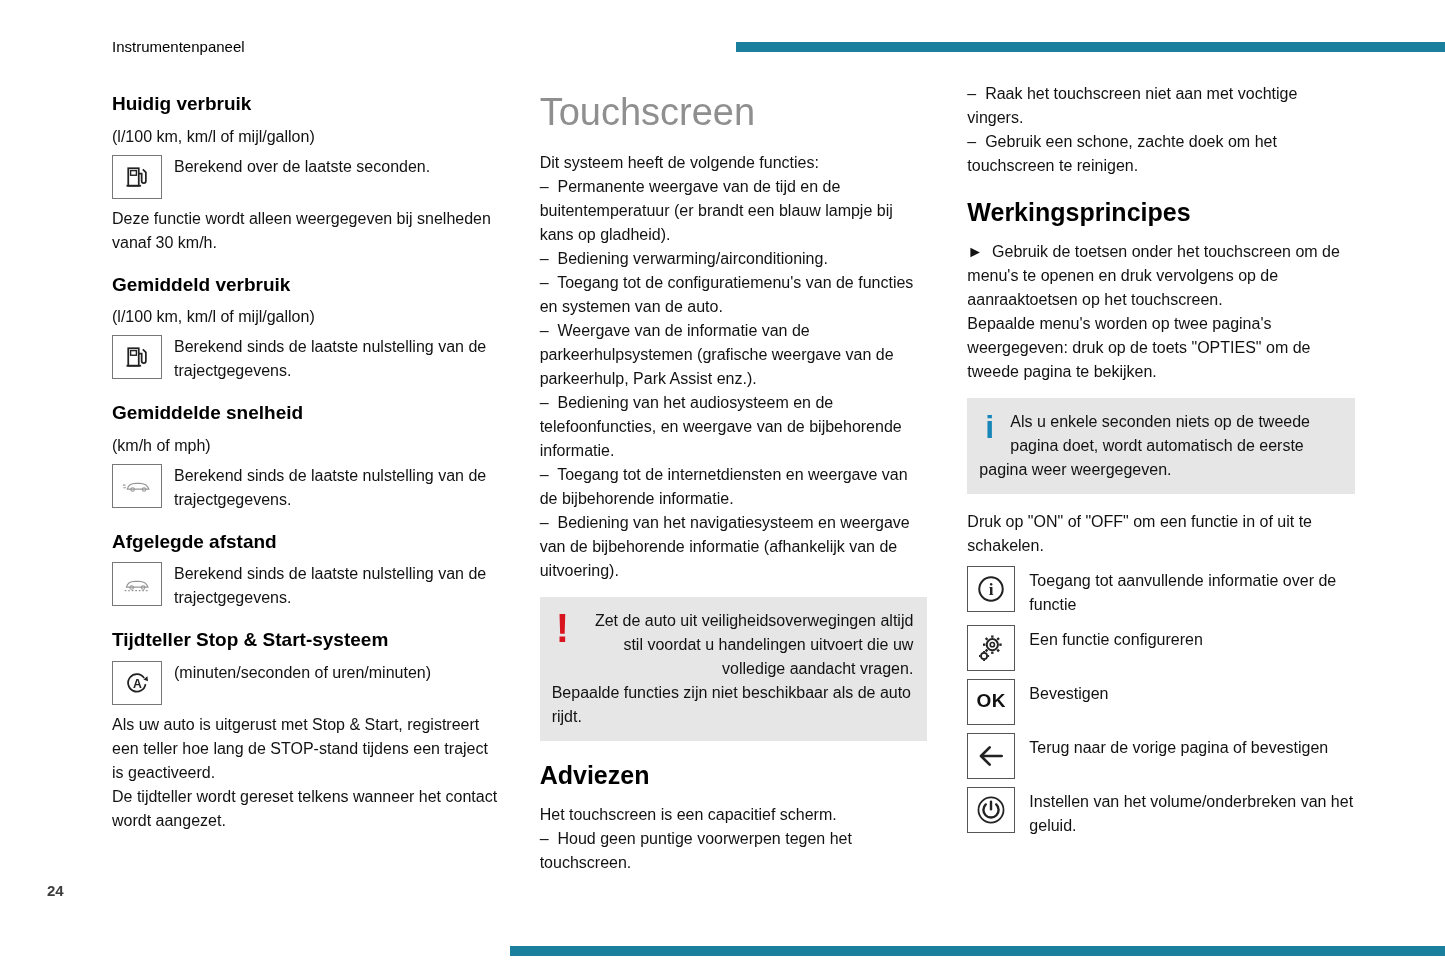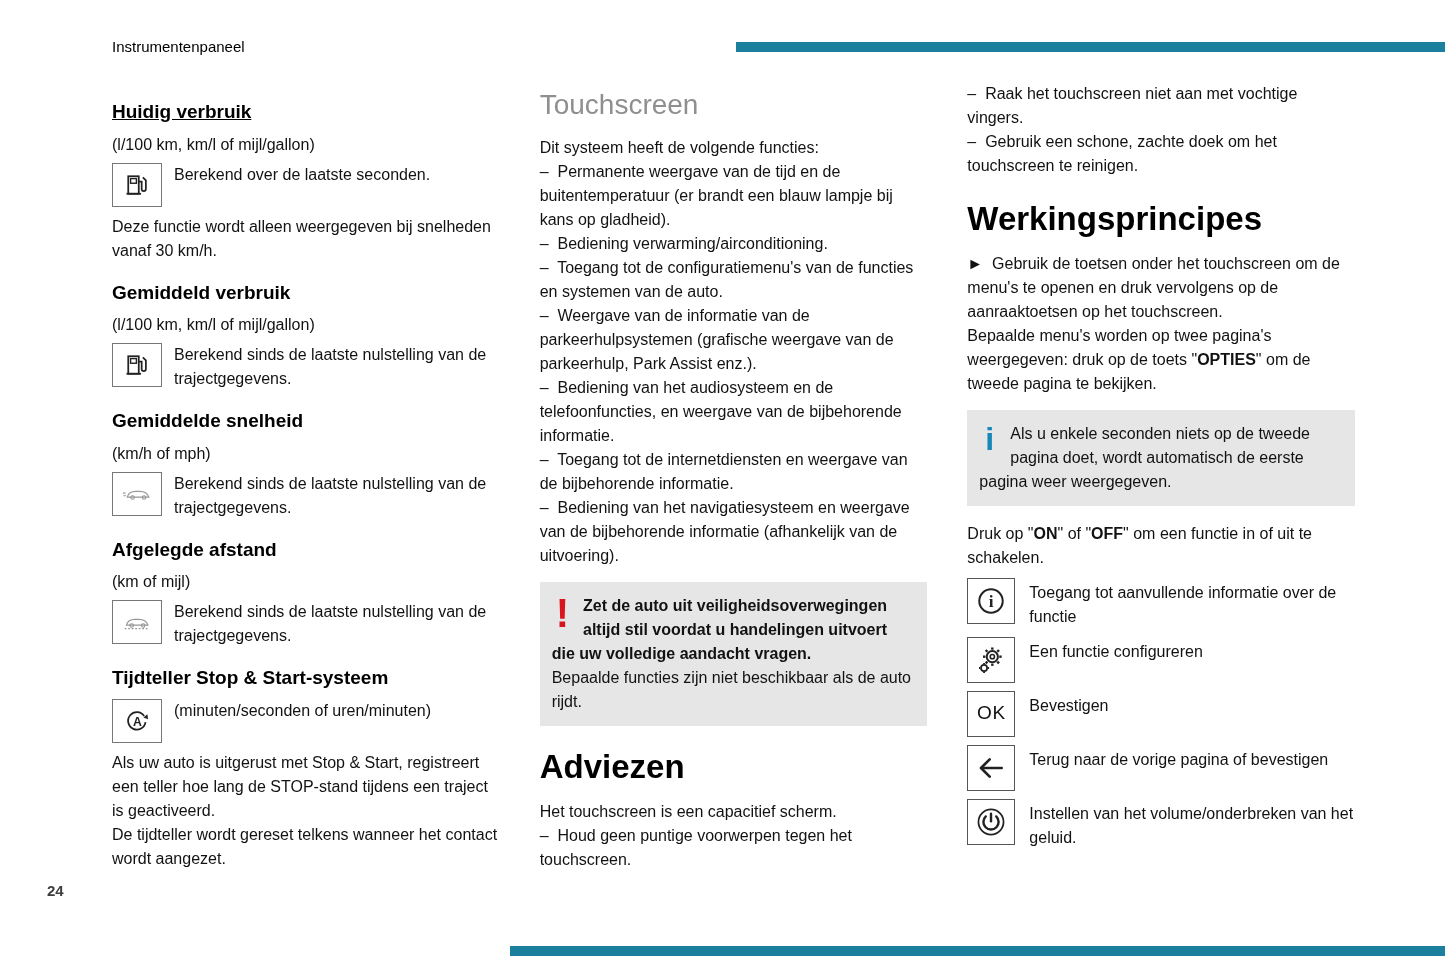--- a/index.html
+++ b/index.html
@@ -16,42 +16,42 @@
   }
   .header-title{position:absolute;left:112px;top:38px;font-size:15px;color:#000000;}
   .header-bar{position:absolute;left:736px;right:0;top:42px;height:10px;background:var(--accent);}
   .footer-bar{position:absolute;left:510px;right:0;top:946px;height:10px;background:var(--accent);}
   .page-number{position:absolute;left:47px;top:882px;font-size:15px;font-weight:bold;color:#3d3d3d;}
 
   .columns{position:absolute;left:112px;top:82px;width:1243px;display:flex;gap:40px;}
   .col{flex:1;min-width:0;font-size:16px;line-height:1.5;}
 
   .sec-title{font-size:19px;font-weight:bold;color:#000;margin:16px 0 6px;}
-  .col .sec-title:first-child{margin-top:16px;text-decoration:underline;}
+  .col .sec-title:first-child{margin-top:8px;}
   .subtitle{margin-bottom:4px;}
 
   .icon-row{display:flex;gap:12px;margin:6px 0 8px;align-items:flex-start;}
   .icon-box{width:50px;height:44px;border:1px solid #777;display:flex;align-items:center;justify-content:center;flex:none;background:#fff;}
   .icon-box svg{width:30px;height:28px;display:block;}
   .icon-caption{flex:1;min-width:0;}
 
-  .big-title{font-size:28px;font-weight:400;color:#8f8f8f;margin:2px 0 10px;}
-  .h2{font-size:33px;font-weight:bold;color:#000;margin:16px 0 8px;}
+  .big-title{font-size:38px;font-weight:400;color:#8f8f8f;margin:2px 0 10px;}
+  .h2{font-size:25px;font-weight:bold;color:#000;margin:16px 0 8px;}
   .bullet, .pre{white-space:pre-wrap;}
 
   .graybox{background:var(--box);padding:12px 14px 12px 12px;margin:14px 0 16px;overflow:hidden;}
   .graybox p{line-height:1.5;}
-  .bold{font-weight:bold;}
+  .bold{font-weight:normal;text-align:right;}
   .warn-ex{float:left;color:var(--warning);font-size:40px;line-height:0.95;font-weight:bold;margin:0 14px 2px 4px;font-family:"Liberation Sans",sans-serif;}
   .info-i{float:left;color:var(--info);font-size:32px;line-height:0.95;font-weight:bold;margin:2px 16px 2px 6px;}
 
   .btn-row{display:flex;gap:14px;margin-bottom:8px;align-items:flex-start;}
   .btn-box{width:48px;height:46px;border:1px solid #555;display:flex;align-items:center;justify-content:center;flex:none;background:#fff;}
   .btn-box svg{width:32px;height:32px;display:block;}
-  .ok-text{font-size:19px;font-weight:normal;letter-spacing:0.5px;color:#111;}
+  .ok-text{font-size:19px;font-weight:bold;letter-spacing:0.5px;color:#111;}
   .btn-label{padding-top:3px;flex:1;min-width:0;}
 
   .defs{position:absolute;width:0;height:0;overflow:hidden;}
 </style>
 </head>
 <body>
 
 <svg class="defs" aria-hidden="true">
   <defs>
     <symbol id="sym-fuel" viewBox="0 0 24 24">
@@ -160,21 +160,20 @@
     <div class="icon-row">
       <span class="icon-box">
           <svg viewBox="0 0 34 18">
             <use href="#sym-car-speed"></use>
           </svg>
         </span>
       <p class="icon-caption">Berekend sinds de laatste nulstelling van de trajectgegevens.</p>
     </div>
 
     <h3 class="sec-title">Afgelegde afstand</h3>
-    <p class="subtitle">(km of mijl)</p>
     <div class="icon-row">
       <span class="icon-box">
           <svg viewBox="0 0 34 18">
             <use href="#sym-car-dist"></use>
           </svg>
         </span>
       <p class="icon-caption">Berekend sinds de laatste nulstelling van de trajectgegevens.</p>
     </div>
 
     <h3 class="sec-title">Tijdteller Stop &amp; Start-systeem</h3>

